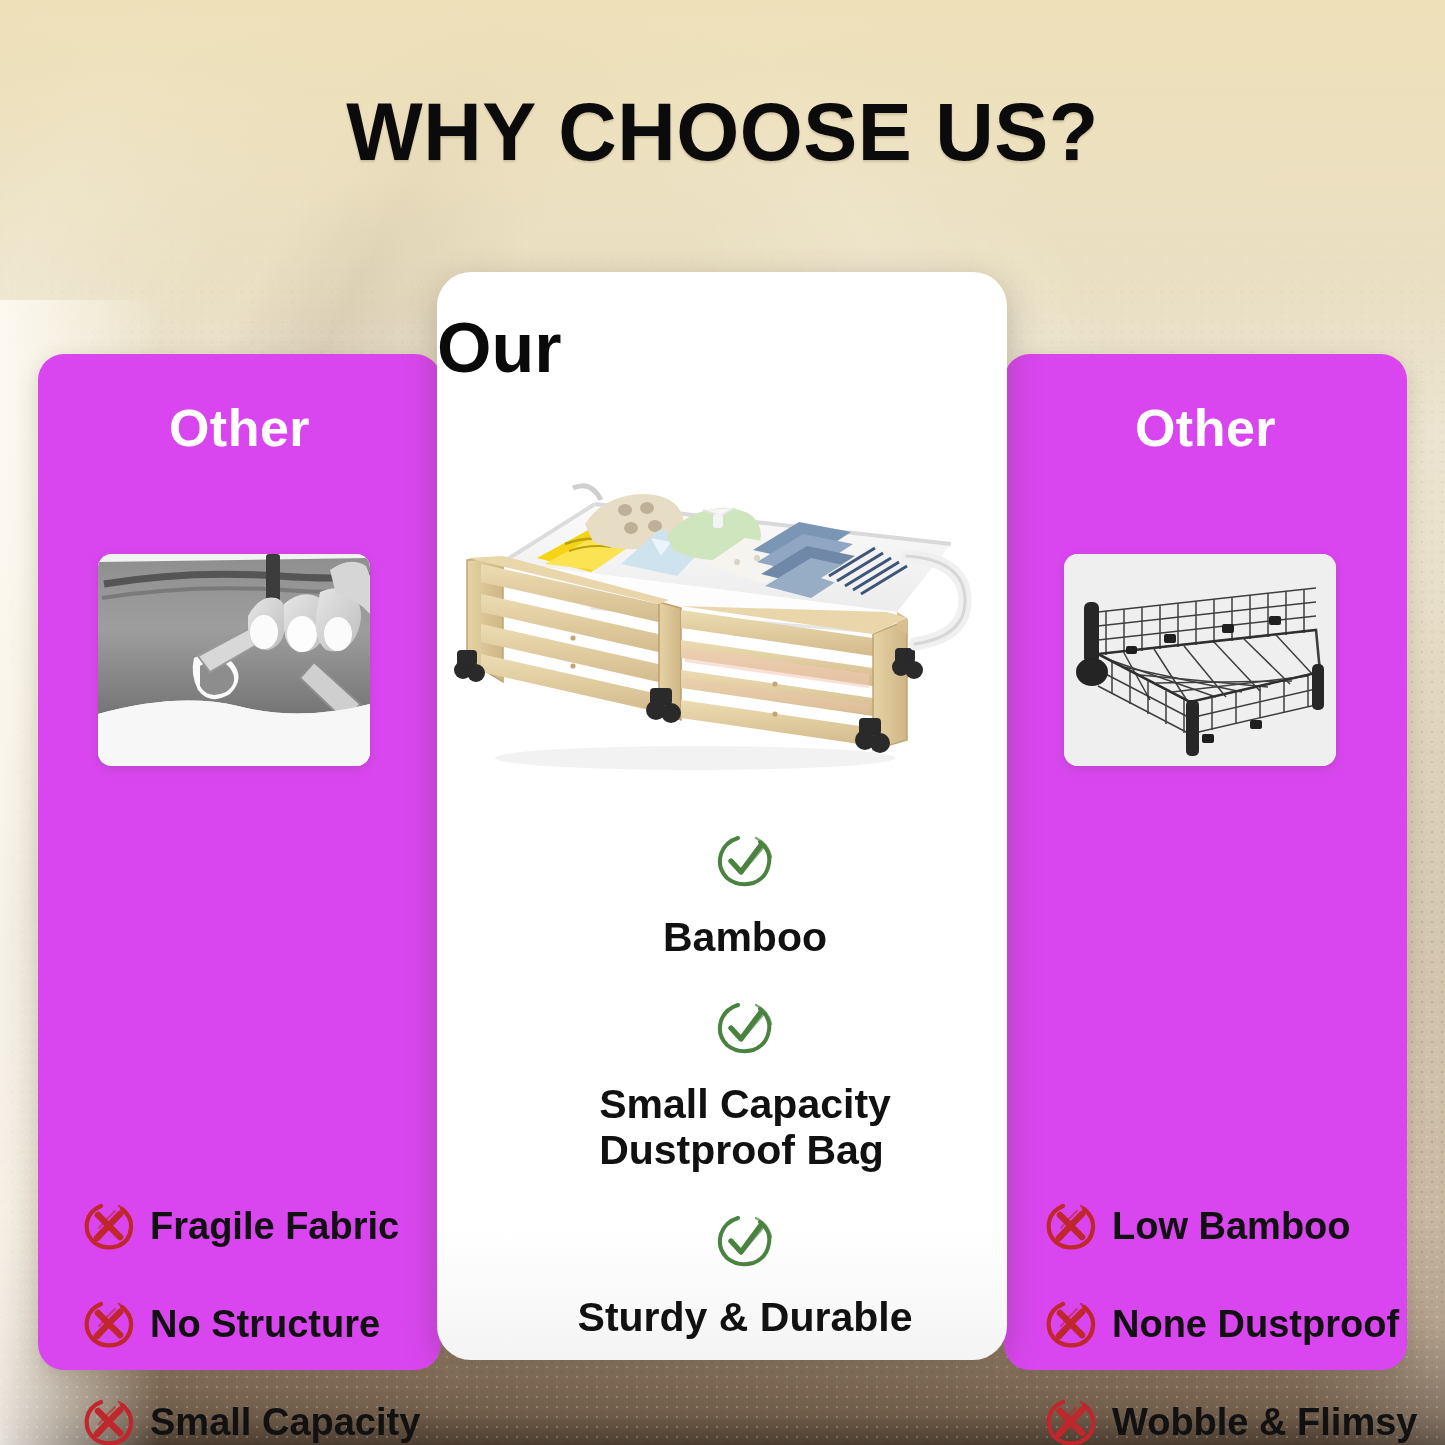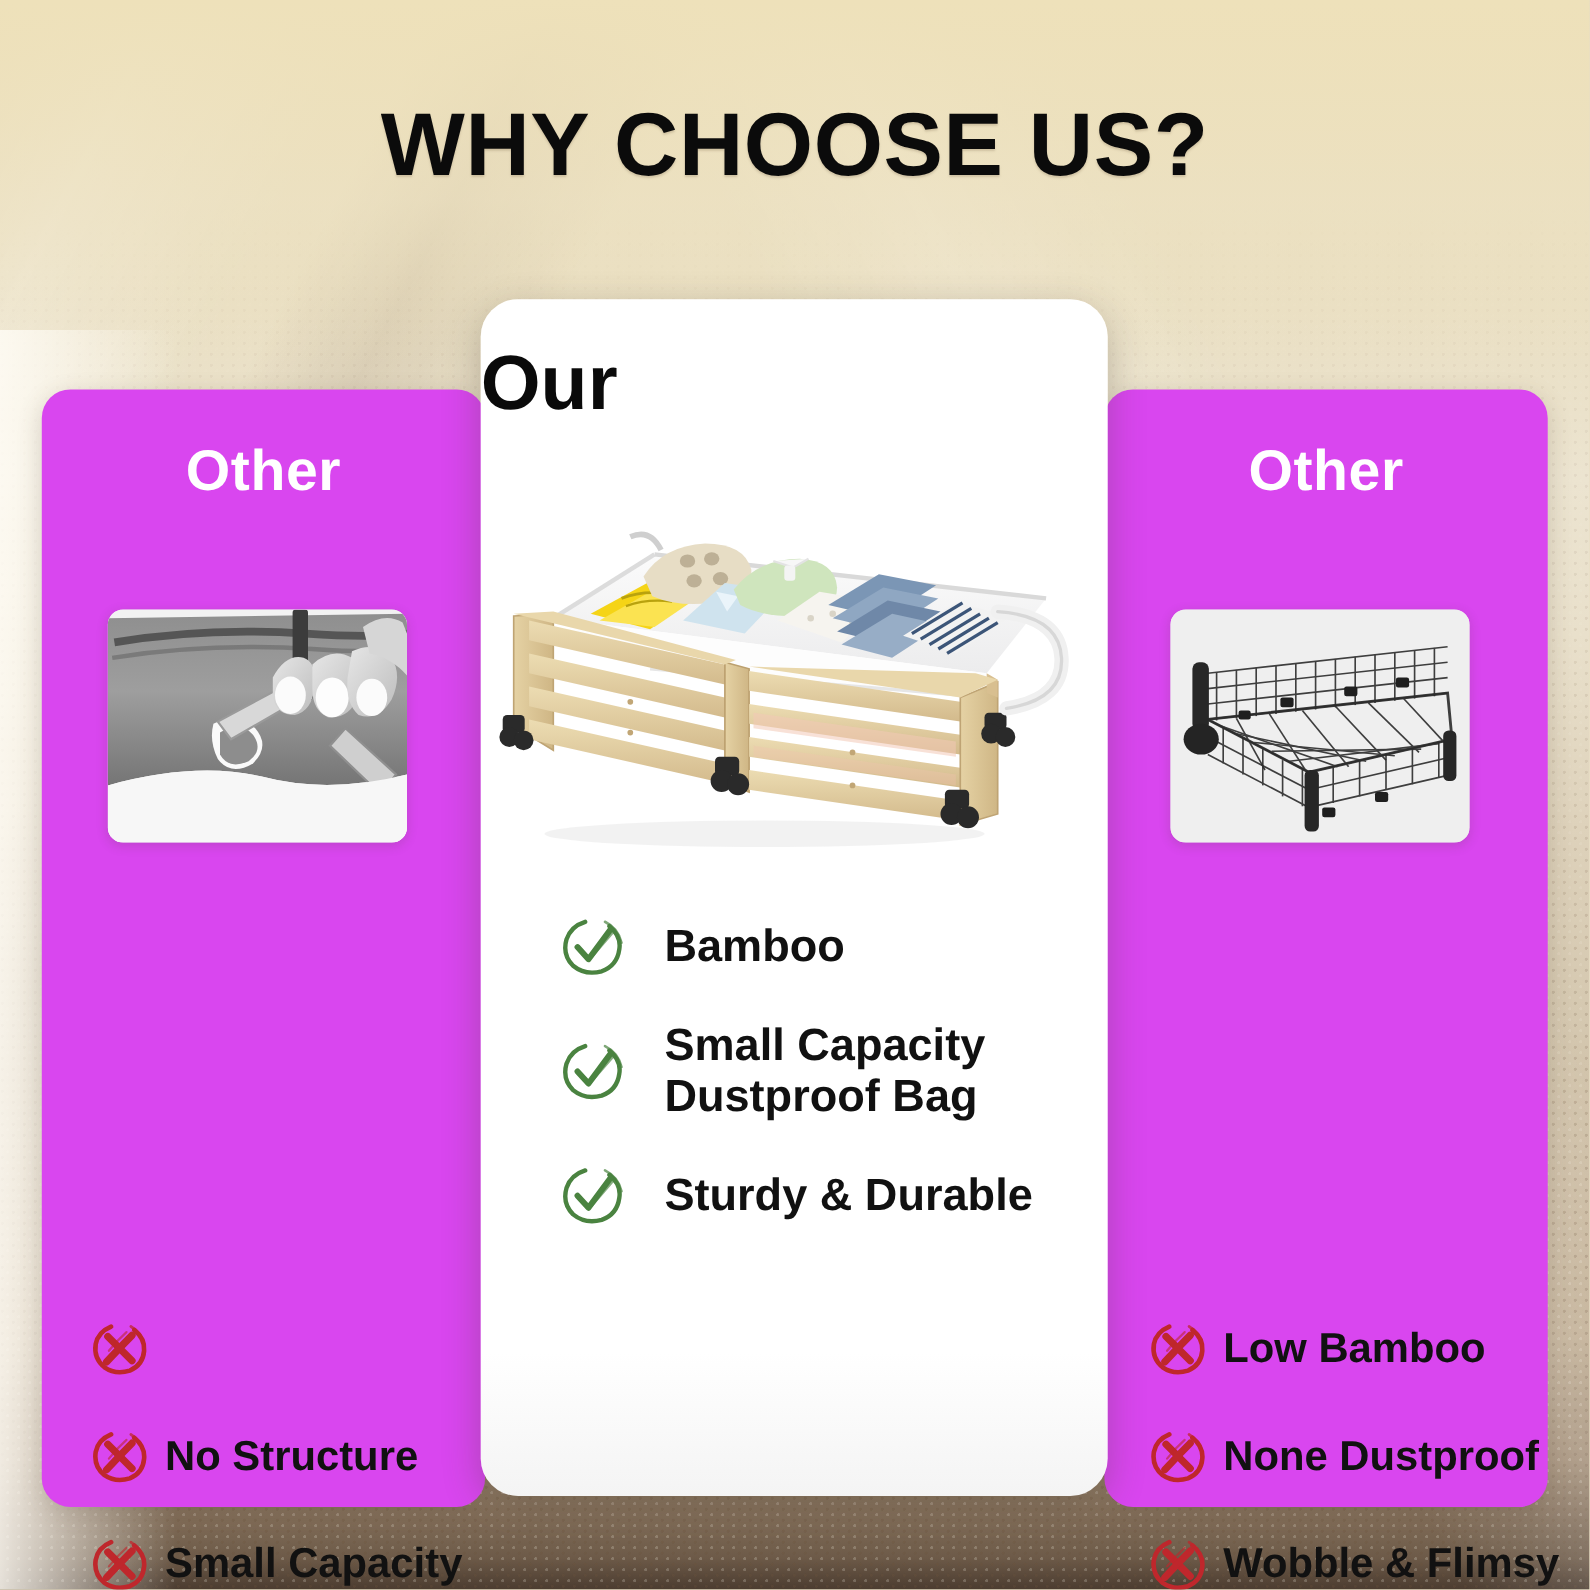--- a/index.html
+++ b/index.html
@@ -177,21 +177,21 @@
     left: 8px;
     width: 556px;
     height: 330px;
     overflow: hidden;
   }
   #center-card .bullet-list {
     top: 560px;
     left: 73px;
     width: 470px;
   }
-  #center-card .bullet-row { margin-bottom: 38px; gap: 36px; }
+  #center-card .bullet-row { margin-bottom: 38px; gap: 25px; flex-direction: column; }
   #center-card .bullet-text { font-size: 41px; white-space: normal; }
 
   .icon-svg { display: block; }
 </style>
 </head>
 <body>
 
 <div id="bg-root">
   <div id="bg-texture"></div>
   <div id="bg-folds"></div>
@@ -250,20 +250,21 @@
     <div class="bullet-row">
       <span class="bullet-icon">
         <svg class="icon-svg" width="52" height="52" viewBox="0 0 52 52">
           <path d="M40 9 Q50 17 49 28 Q48 41 36 46 Q23 50 13 43 Q3 35 5 22 Q7 11 19 6" fill="none" stroke="#bf272c" stroke-width="4.2" stroke-linecap="round"></path>
           <path d="M37 6 Q47 12 49 23" fill="none" stroke="#bf272c" stroke-width="2.6" stroke-linecap="round" opacity=".75"></path>
           <path d="M16 15 Q26 25 38 37" fill="none" stroke="#bf272c" stroke-width="6.6" stroke-linecap="round"></path>
           <path d="M38 14 Q27 25 15 38" fill="none" stroke="#bf272c" stroke-width="6.6" stroke-linecap="round"></path>
           <path d="M33 11 Q24 19 17 28" fill="none" stroke="#bf272c" stroke-width="2" stroke-linecap="round" opacity=".6"></path>
         </svg>
       </span>
+      <span class="bullet-text">Fragile Fabric</span>
     </div>
     <div class="bullet-row">
       <span class="bullet-icon">
         <svg class="icon-svg" width="52" height="52" viewBox="0 0 52 52">
           <path d="M40 9 Q50 17 49 28 Q48 41 36 46 Q23 50 13 43 Q3 35 5 22 Q7 11 19 6" fill="none" stroke="#bf272c" stroke-width="4.2" stroke-linecap="round"></path>
           <path d="M37 6 Q47 12 49 23" fill="none" stroke="#bf272c" stroke-width="2.6" stroke-linecap="round" opacity=".75"></path>
           <path d="M16 15 Q26 25 38 37" fill="none" stroke="#bf272c" stroke-width="6.6" stroke-linecap="round"></path>
           <path d="M38 14 Q27 25 15 38" fill="none" stroke="#bf272c" stroke-width="6.6" stroke-linecap="round"></path>
           <path d="M33 11 Q24 19 17 28" fill="none" stroke="#bf272c" stroke-width="2" stroke-linecap="round" opacity=".6"></path>
         </svg>

